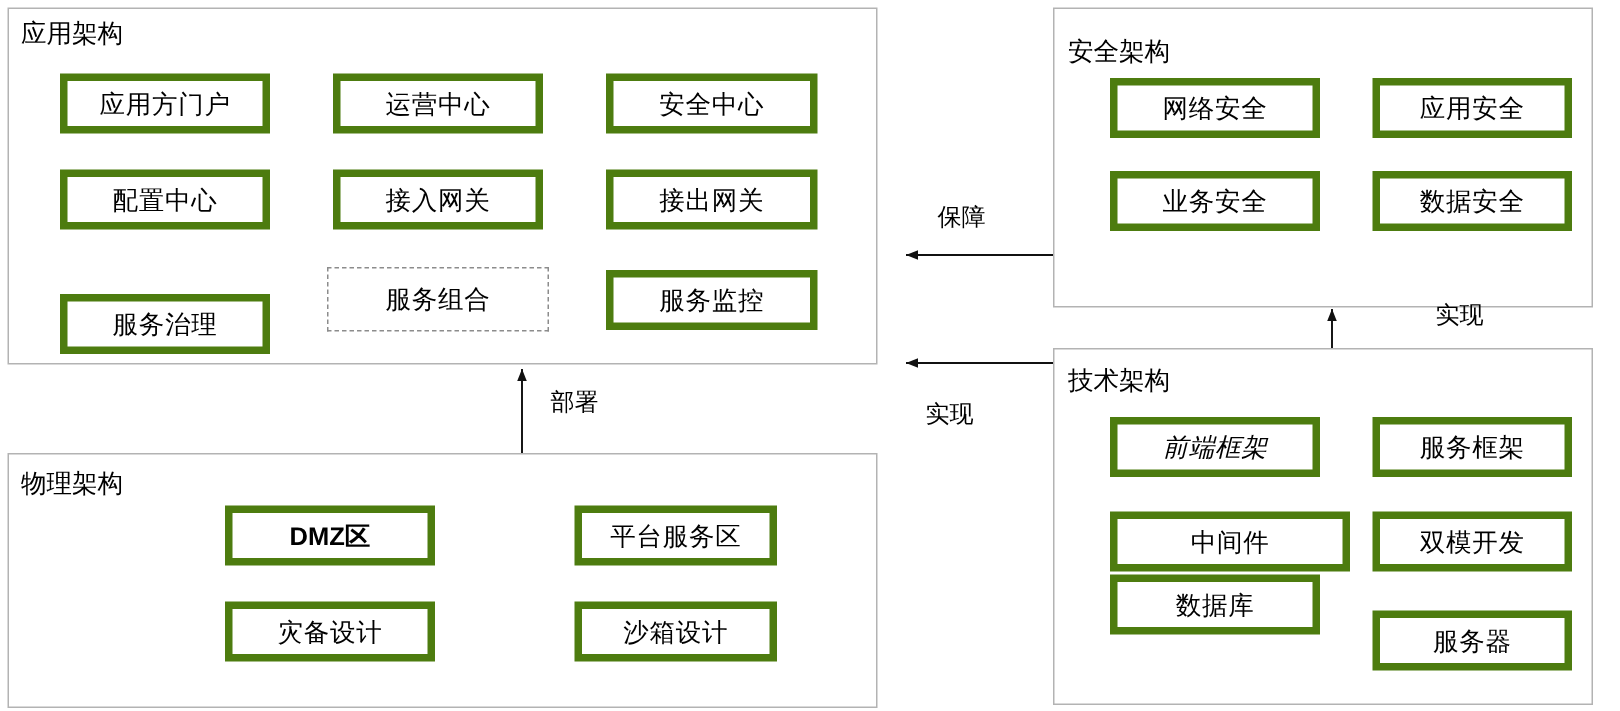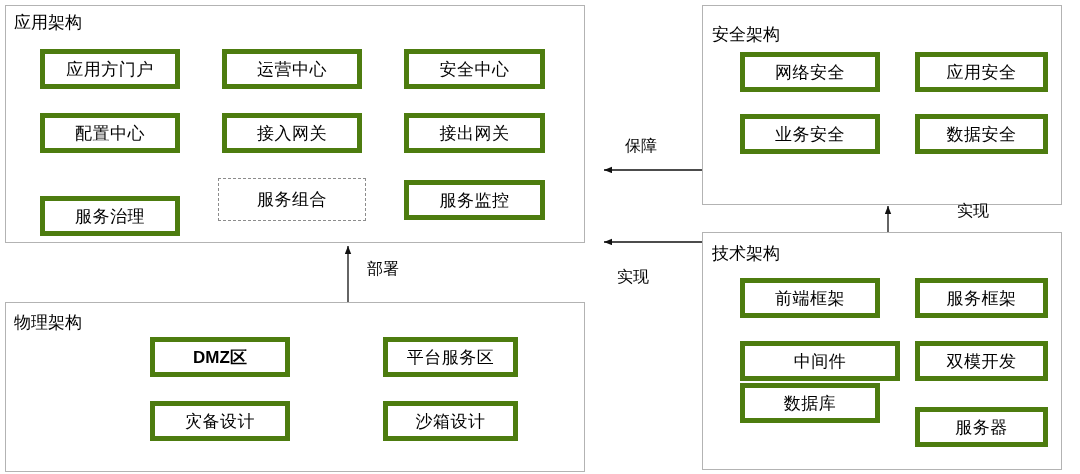--- a/index.html
+++ b/index.html
@@ -107,21 +107,21 @@
   <div class="container-title" style="left:712px; top:14px;margin-top:12px;">安全架构</div>
 
   <div class="node-box" style="left:740px; top:52px; width:140px; height:40px;">网络安全</div>
   <div class="node-box" style="left:915px; top:52px; width:133px; height:40px;">应用安全</div>
   <div class="node-box" style="left:740px; top:114px; width:140px; height:40px;">业务安全</div>
   <div class="node-box" style="left:915px; top:114px; width:133px; height:40px;">数据安全</div>
 
   <div class="container-box" style="left:702px; top:232px; width:360px; height:238px;"></div>
   <div class="container-title" style="left:712px; top:245px;">技术架构</div>
 
-  <div class="node-box" style="left:740px; top:278px; width:140px; height:40px;">前端框架</div>
+  <div class="node-box" style="left:740px; top:278px; width:140px; height:40px;font-style:italic;">前端框架</div>
   <div class="node-box" style="left:915px; top:278px; width:133px; height:40px;">服务框架</div>
   <div class="node-box" style="left:740px; top:341px; width:160px; height:40px;">中间件</div>
   <div class="node-box" style="left:915px; top:341px; width:133px; height:40px;">双模开发</div>
   <div class="node-box" style="left:740px; top:383px; width:140px; height:40px;">数据库</div>
   <div class="node-box" style="left:915px; top:407px; width:133px; height:40px;">服务器</div>
 
   <div class="container-box" style="left:5px; top:302px; width:580px; height:170px;"></div>
   <div class="container-title" style="left:14px; top:314px;">物理架构</div>
 
   <div class="node-box bold" style="left:150px; top:337px; width:140px; height:40px;">DMZ区</div>

